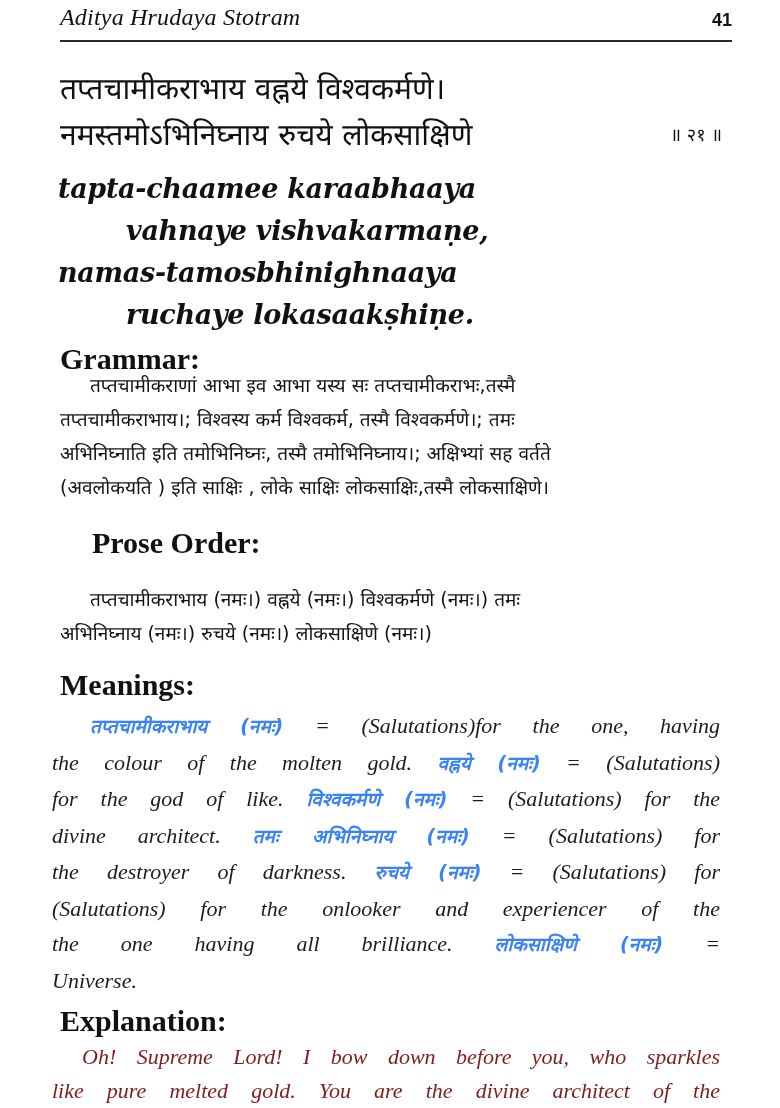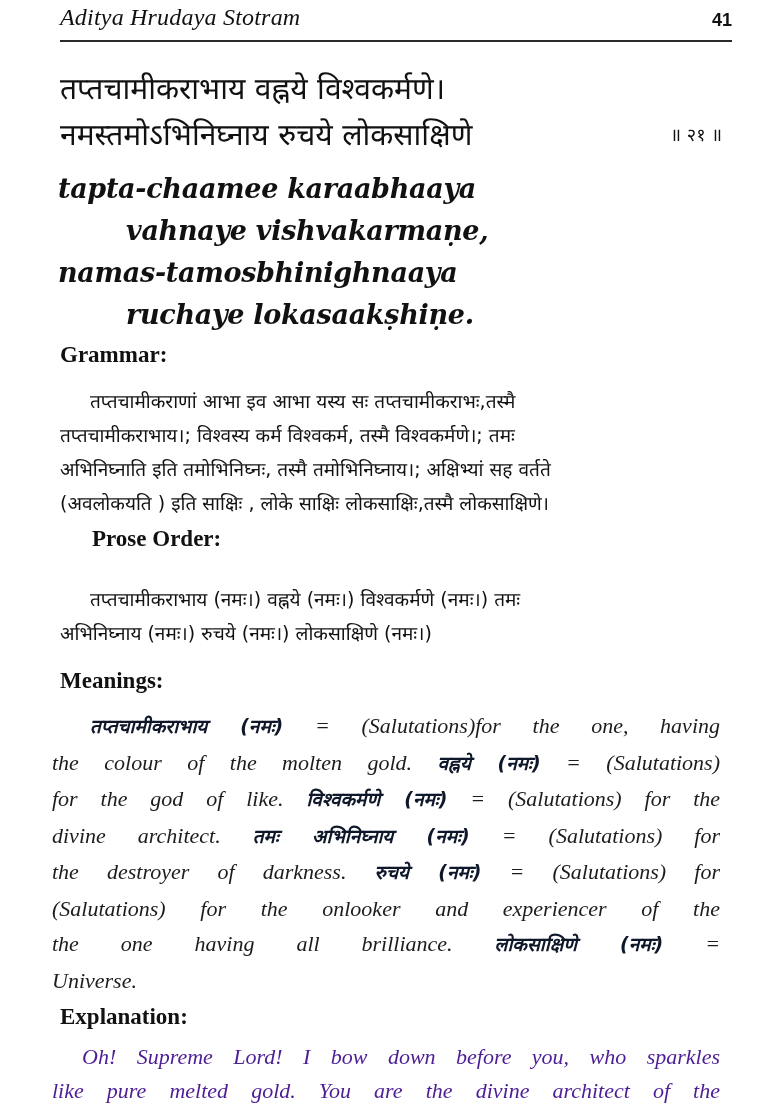--- a/index.html
+++ b/index.html
@@ -40,47 +40,47 @@
   .translit {
     position: absolute; left: 58px; top: 168px; width: 672px;
     font-family: "DejaVu Serif", serif; font-style: italic; font-weight: bold;
     font-size: 27px; line-height: 42px; letter-spacing: -0.3px;
   }
   .translit .line { display: block; white-space: nowrap; }
   .translit .indent { padding-left: 68px; }
 
   .section-heading {
     position: absolute; left: 60px;
-    font-family: "Liberation Serif", serif; font-weight: bold; font-size: 23px;
+    font-family: "Liberation Serif", serif; font-weight: bold; font-size: 30px;
   }
   .body-dev {
     position: absolute; left: 60px; width: 664px;
     font-family: "DejaVu Sans", sans-serif; font-size: 19px; line-height: 34px;
     text-align: justify;
   }
   .body-dev .line { display: block; white-space: nowrap; }
   .body-dev .first { padding-left: 30px; }
 
   .meanings {
     position: absolute; left: 52px; top: 708px; width: 668px;
     font-family: "Liberation Serif", serif; font-style: italic;
     font-size: 22px; line-height: 35.5px; color: #1c1c1c;
   }
   .meanings .line { display: block; white-space: nowrap; text-align: justify; text-align-last: justify; }
   .meanings .first { padding-left: 38px; }
   .meanings .last { text-align-last: left; }
   .meanings .dev {
     font-family: "DejaVu Sans", sans-serif; font-style: italic; font-weight: bold;
-    font-size: 19px; color: #0f172a;
+    font-size: 19px; color: #3b82f6;
   }
 
   .explanation {
     position: absolute; left: 52px; top: 1040px; width: 668px;
     font-family: "Liberation Serif", serif; font-style: italic;
-    font-size: 22px; line-height: 34px; color: #4c1d95;
+    font-size: 22px; line-height: 34px; color: #7f1d1d;
   }
   .explanation .line { display: block; white-space: nowrap; text-align: justify; text-align-last: justify; }
   .explanation .first { padding-left: 30px; }
 </style>
 </head>
 <body>
 
 <div class="page">
 
   <div class="running-head">
@@ -98,21 +98,21 @@
   </div>
 
   <div class="translit">
     <span class="line">tapta-chaamee karaabhaaya</span>
     <span class="line indent">vahnaye vishvakarmaṇe,</span>
     <span class="line">namas-tamosbhinighnaaya</span>
     <span class="line indent">ruchaye lokasaakṣhiṇe.</span>
   </div>
 
   <div class="section-heading" style="top:342px;">Grammar:</div>
-  <div class="body-dev" style="top:384px;">
+  <div class="body-dev" style="top:368px;">
     <span class="line first">तप्तचामीकराणां आभा इव आभा यस्य सः तप्तचामीकराभः,तस्मै</span>
     <span class="line">तप्तचामीकराभाय।; विश्वस्य कर्म विश्वकर्म, तस्मै विश्वकर्मणे।; तमः</span>
     <span class="line">अभिनिघ्नाति इति तमोभिनिघ्नः, तस्मै तमोभिनिघ्नाय।; अक्षिभ्यां सह वर्तते</span>
     <span class="line">(अवलोकयति ) इति साक्षिः , लोके साक्षिः लोकसाक्षिः,तस्मै लोकसाक्षिणे।</span>
   </div>
 
   <div class="section-heading" style="top:526px;margin-left:32px;">Prose Order:</div>
   <div class="body-dev" style="top:582px;">
     <span class="line first">तप्तचामीकराभाय (नमः।) वह्नये (नमः।) विश्वकर्मणे (नमः।) तमः</span>
     <span class="line">अभिनिघ्नाय (नमः।) रुचये (नमः।) लोकसाक्षिणे (नमः।)</span>

